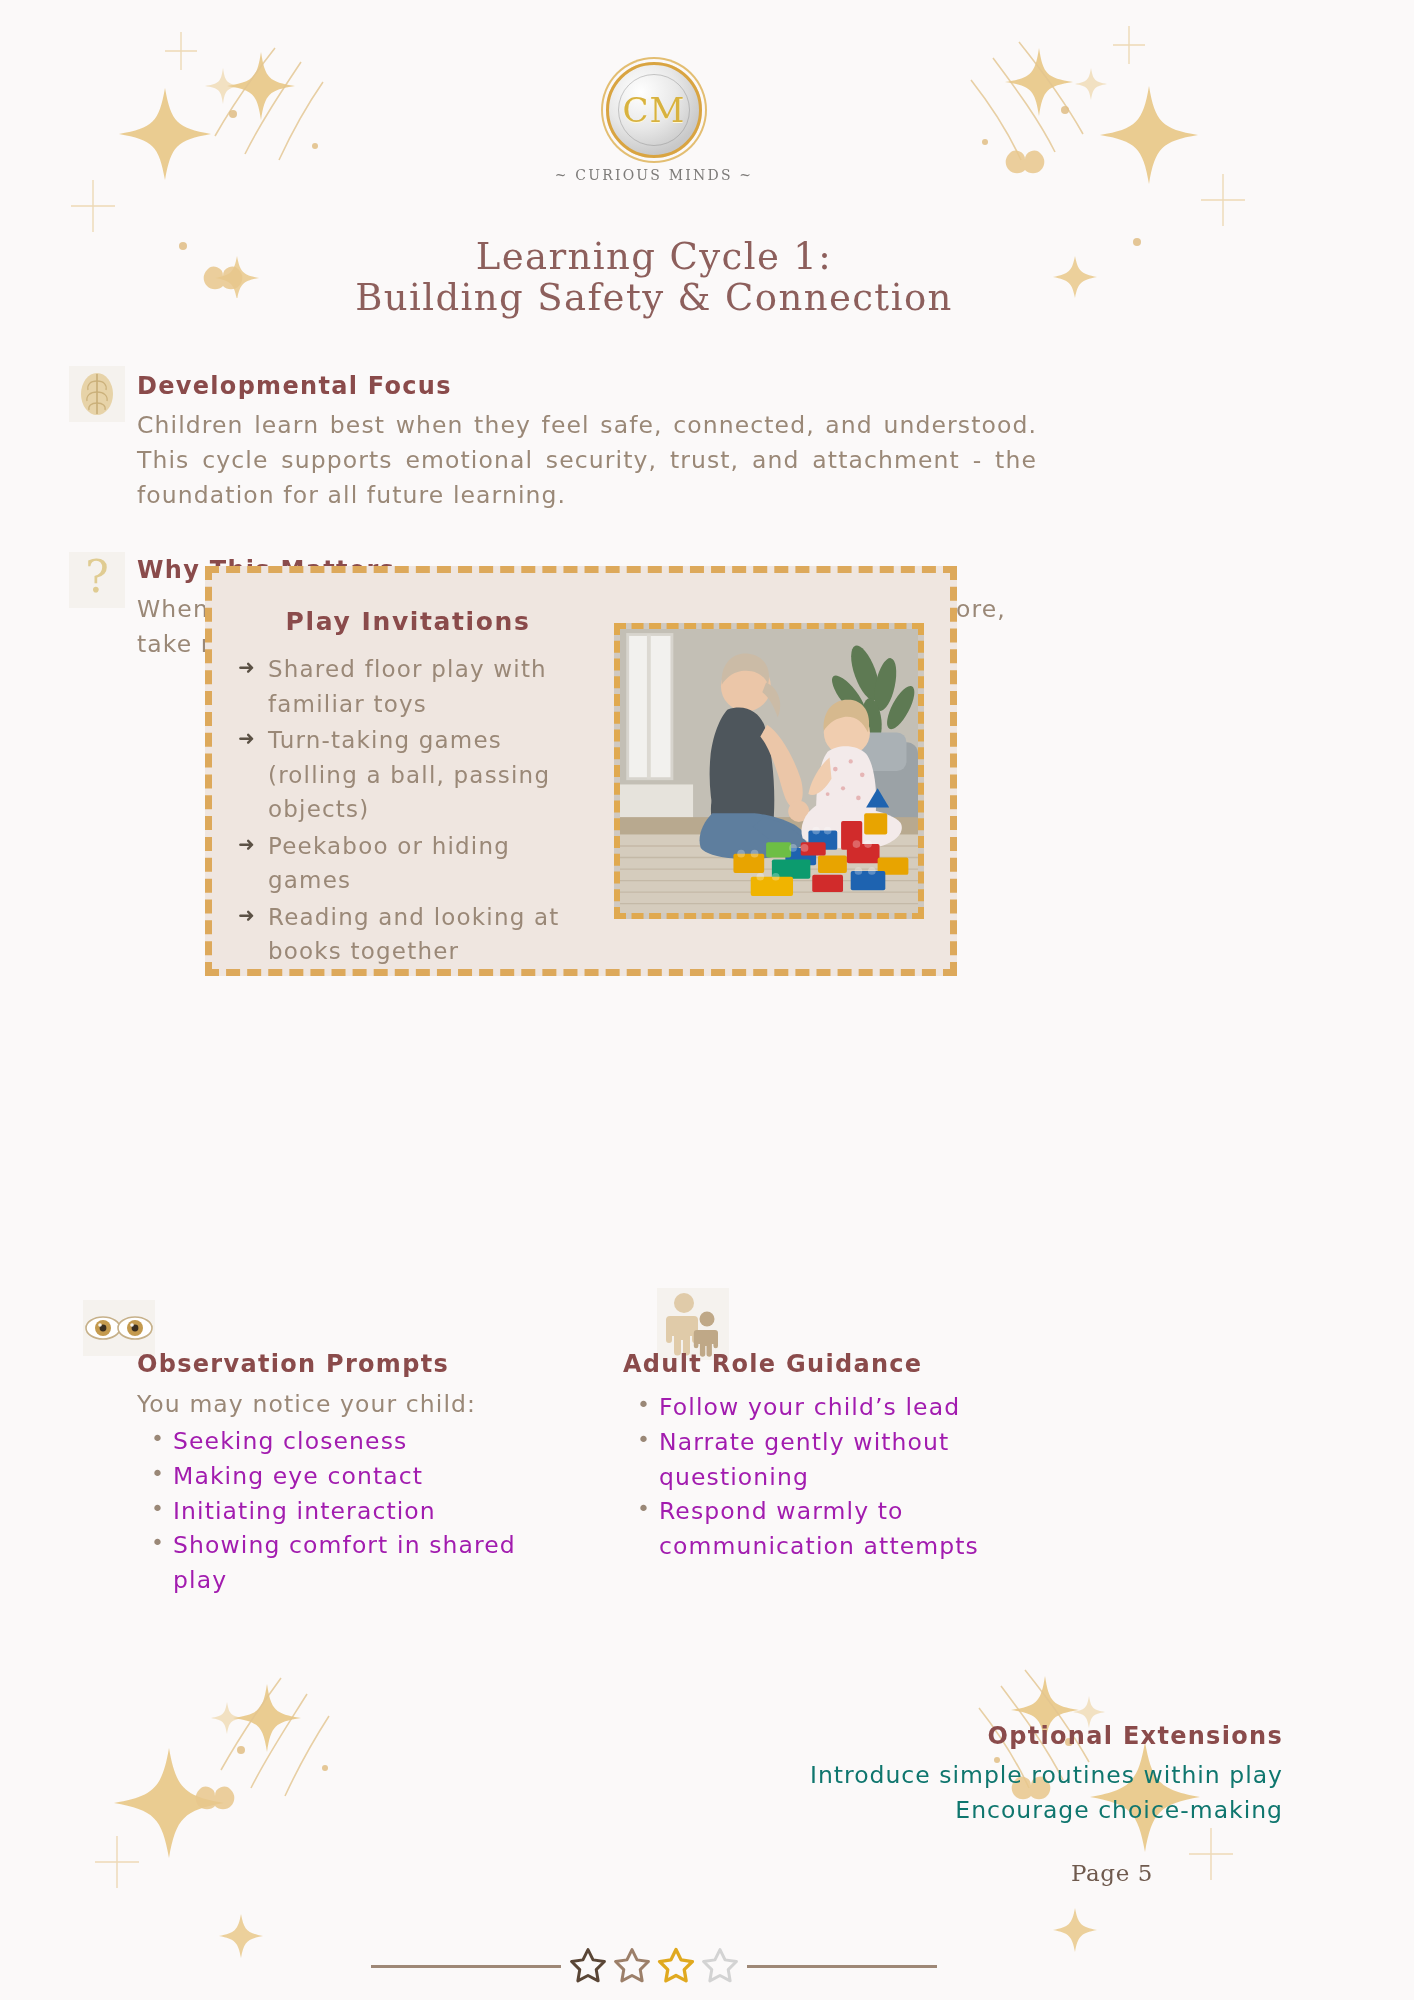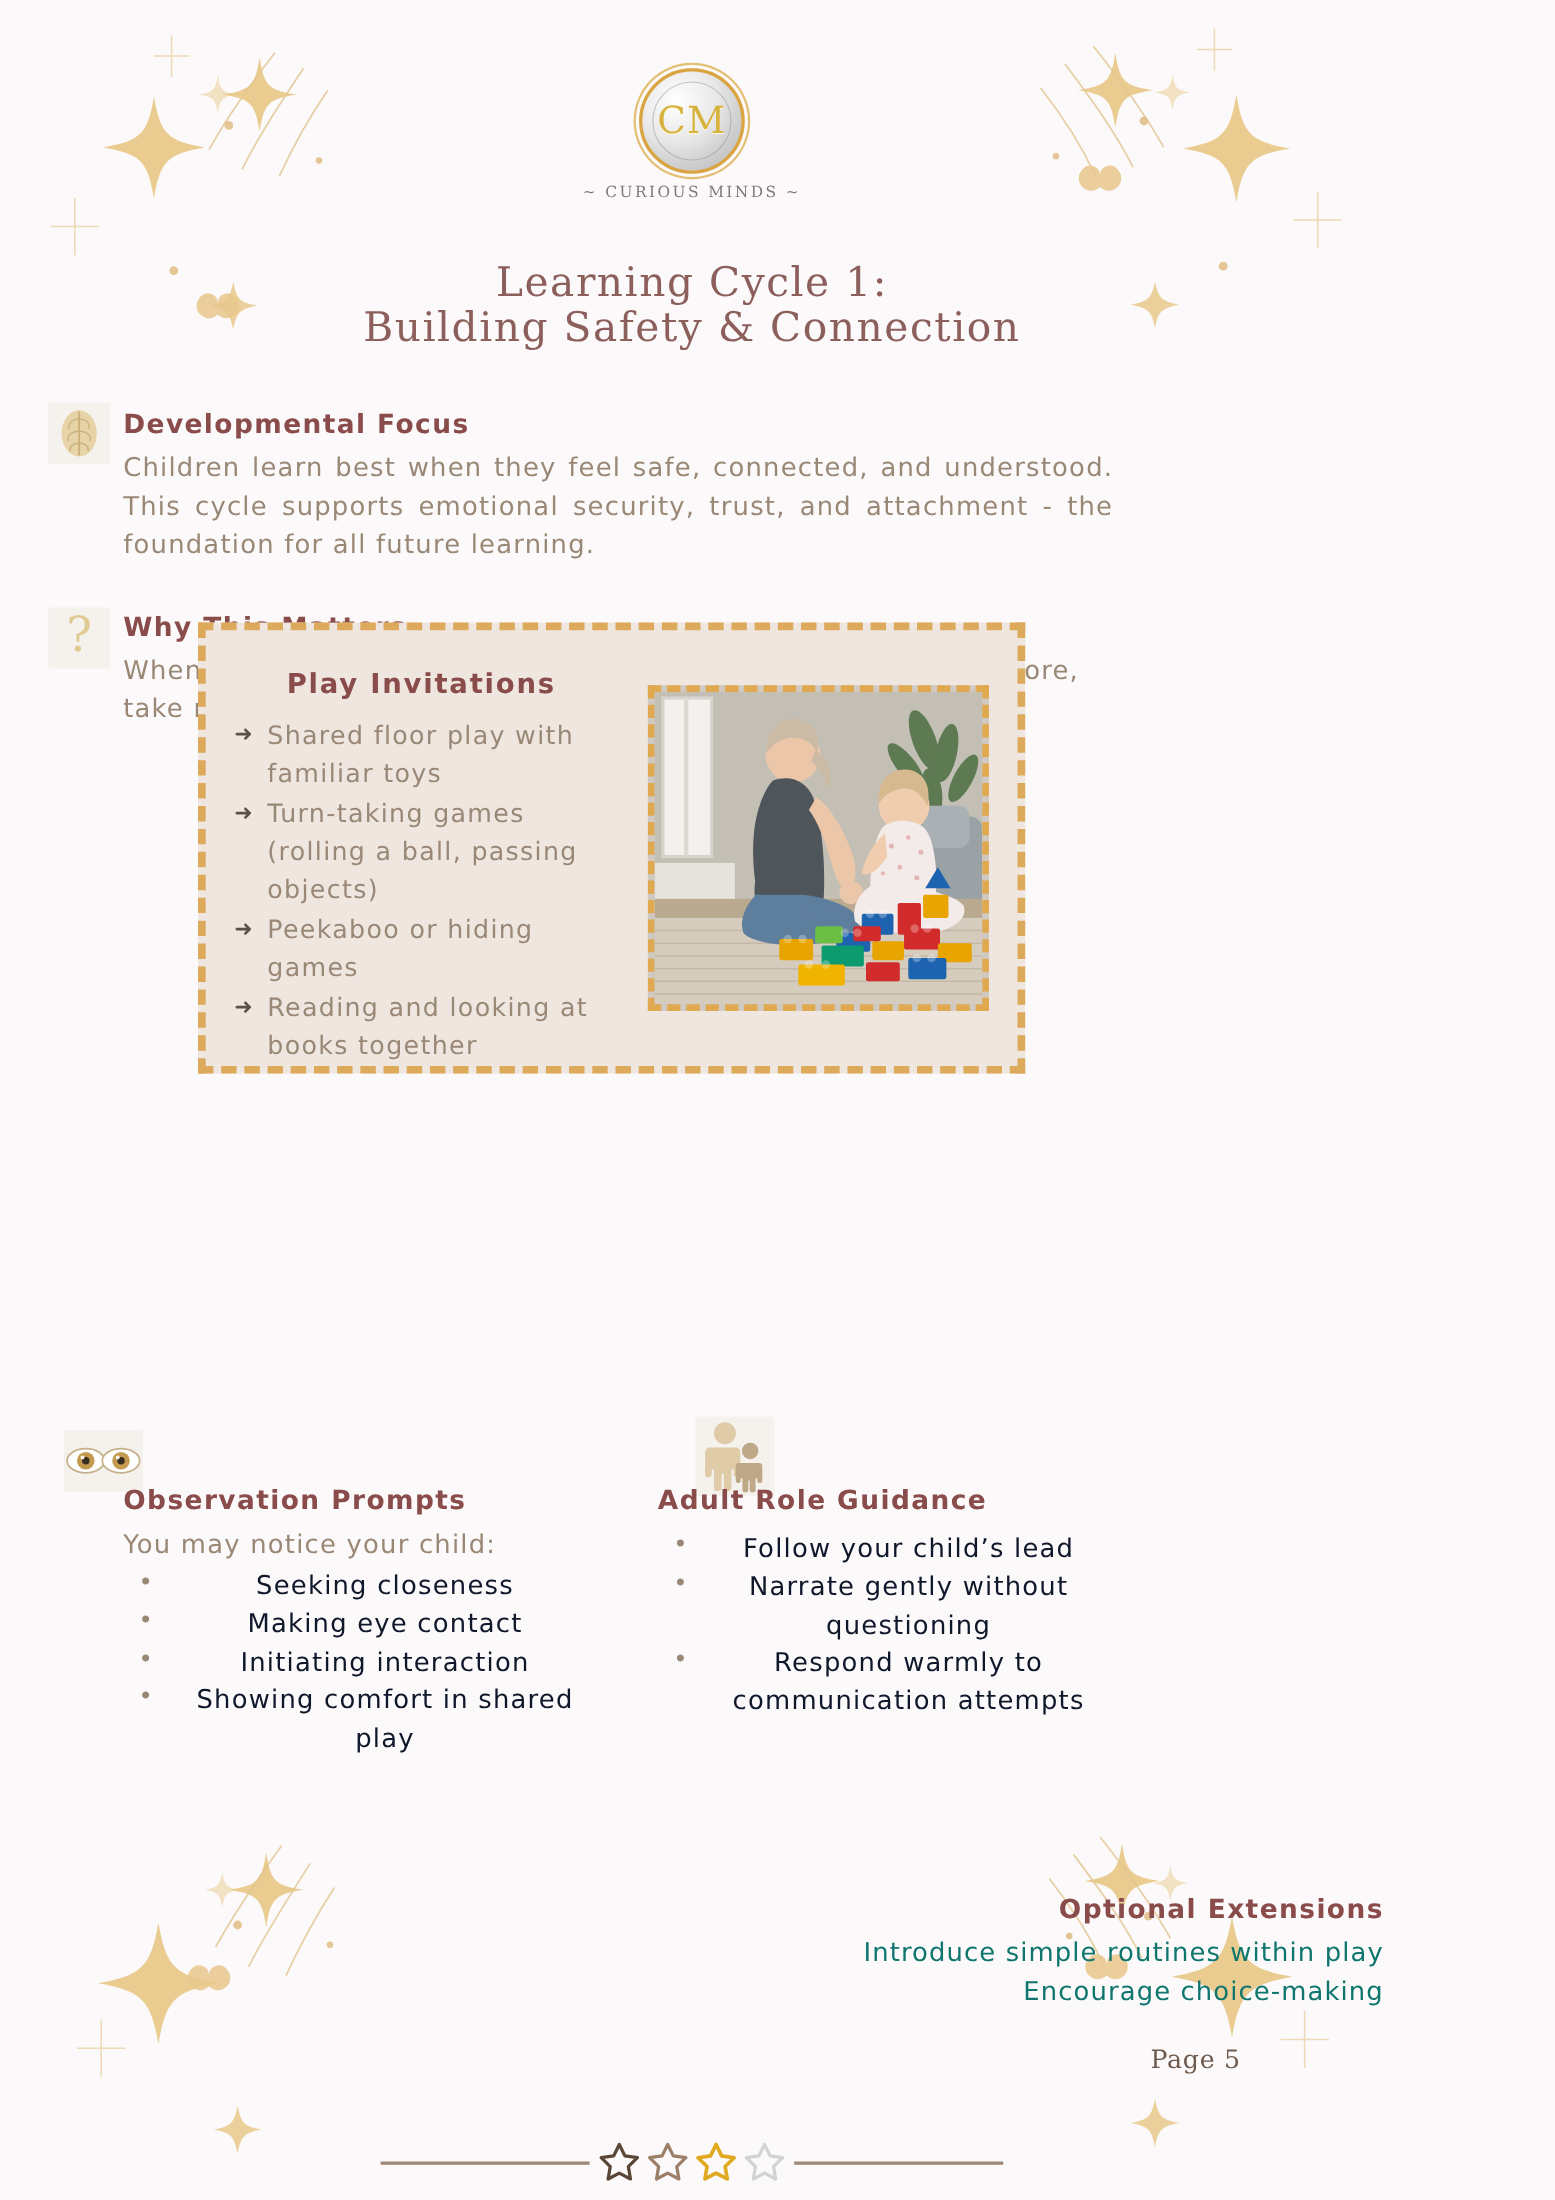--- a/index.html
+++ b/index.html
@@ -4,21 +4,21 @@
 <style>
   * { box-sizing: border-box; margin: 0; padding: 0; }
   html, body { width: 1414px; height: 2000px; }
   body {
     background: #FBF9F9;
     font-family: "DejaVu Sans", sans-serif;
     position: relative;
     overflow: hidden;
   }
 
-  .page { position: relative; width: 1258px; height: 2000px; }
+  .page { position: relative; width: 1258px; height: 2000px; margin-left: 25px; }
 
   
   .deco { position: absolute; pointer-events: none; }
   .deco svg { display: block; }
 
   
   .logo-wrap {
     position: absolute; top: 62px; left: 0; right: 0;
     display: flex; flex-direction: column; align-items: center;
   }
@@ -153,22 +153,21 @@
     color: #9A8877;
     margin-bottom: 6px;
   }
   .dot-list { list-style: none; }
   .dot-list li {
     position: relative;
     padding-left: 36px;
     font-size: 23.5px;
     line-height: 1.48;
     letter-spacing: 1.1px;
-    color: #0f172a;
-    text-align: center;
+    color: #a21caf;
   }
   .dot-list li::before {
     content: "\2022";
     position: absolute; left: 14px; top: -1px;
     color: #9A8877;
     font-size: 22px;
   }
 
   
   .ext {

